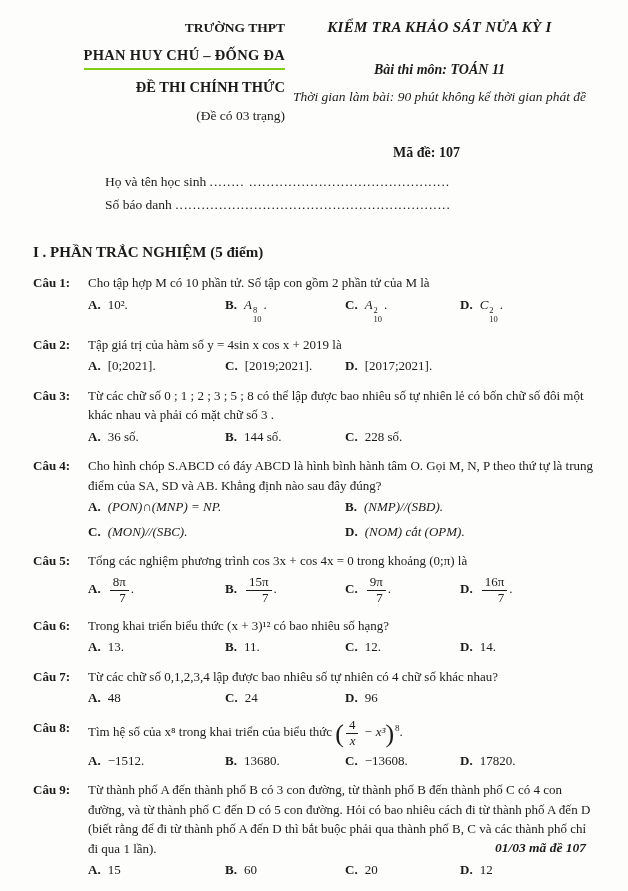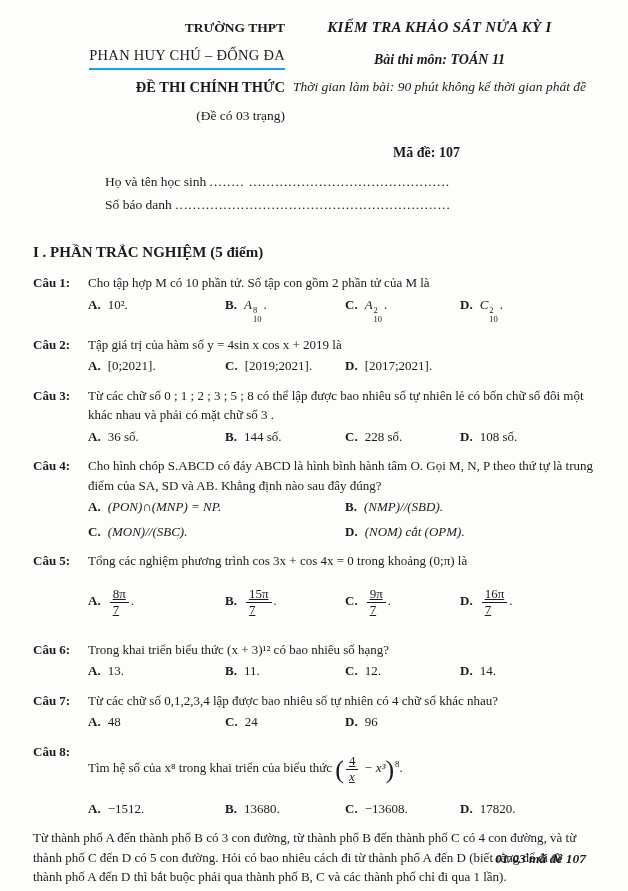--- a/index.html
+++ b/index.html
@@ -13,54 +13,54 @@
     font-size:13px;
     line-height:1.5;
     box-sizing:border-box;
     padding:14px 34px 10px 33px;
     overflow:hidden;
   }
   
   .header{display:flex;}
   .header-left{width:252px;text-align:right;padding-top:4px;}
   .school-line1{font-weight:bold;font-size:13.5px;}
-  .school-name{font-weight:normal;font-size:14.5px;margin-top:7px;display:inline-block;border-bottom:2px solid #0ea5e9;padding-bottom:1px;letter-spacing:.3px;}
+  .school-name{font-weight:bold;font-size:14.5px;margin-top:7px;display:inline-block;border-bottom:2px solid #84cc16;padding-bottom:1px;letter-spacing:.3px;}
   .exam-status{font-weight:bold;font-size:14.5px;margin-top:7px;}
   .pages-note{font-size:13.5px;margin-top:7px;}
   .header-right{flex:1;text-align:center;padding-top:2px;font-style:italic;}
   .exam-title{font-weight:bold;font-size:15px;letter-spacing:.3px;}
-  .subject-line{font-weight:bold;font-size:14px;margin-top:10px;}
+  .subject-line{font-weight:bold;font-size:14px;margin-top:20px;}
   .duration-line{font-size:13.5px;margin-top:7px;}
   .made-row{margin-top:16px;padding-left:360px;font-weight:bold;font-size:14px;}
   
   .student{margin-top:8px;padding-left:72px;line-height:1.7;font-size:13.5px;}
   .dots{letter-spacing:1px;}
   
   .section-title{margin-top:24px;font-weight:bold;font-size:15px;}
   .q{margin-top:10px;}
   .q-row{display:flex;}
   .q-label{flex:0 0 55px;font-weight:bold;}
   .q-stem{flex:1;}
   .opts{margin-left:55px;margin-top:2px;display:grid;grid-template-columns:137px 120px 115px 1fr;}
   .opts-2col{grid-template-columns:257px 1fr;row-gap:5px;}
   .opt{white-space:nowrap;}
   .opt b{font-weight:bold;margin-right:7px;}
   .mi{font-style:italic;}
   
   .scr{display:inline-flex;flex-direction:column;font-size:8.5px;line-height:1.1;vertical-align:-0.5em;margin:0 2px 0 1px;}
   
-  .frac{display:inline-block;text-align:left;vertical-align:middle;line-height:1.15;margin:12px 2px;text-decoration:underline;}
+  .frac{display:inline-block;text-align:right;vertical-align:middle;line-height:1.15;margin:0 2px;}
   .fnum{display:block;padding:0 3px;}
   .fden{display:block;border-top:1px solid #1b1b1b;padding:0 3px;}
   .opt-frac{margin-top:4px;}
   
   .bigp{font-size:26px;font-weight:400;vertical-align:-0.22em;line-height:0;}
   .expsup{font-size:9px;vertical-align:super;margin-left:1px;}
   
-  .footer{position:absolute;right:42px;bottom:22px;font-weight:bold;font-style:italic;font-size:13.5px;}
+  .footer{position:absolute;right:42px;bottom:33px;font-weight:bold;font-style:italic;font-size:13.5px;}
 </style>
 </head>
 <body>
 
 <div class="page">
 
   <div class="header">
     <div class="header-left">
       <div class="school-line1">TRƯỜNG THPT</div>
       <div><span class="school-name">PHAN HUY CHÚ – ĐỐNG ĐA</span></div>
@@ -119,21 +119,20 @@
 
   <div class="q">
     <div class="q-row">
       <b class="q-label">Câu 3:</b>
       <div class="q-stem">Từ các chữ số 0 ; 1 ; 2 ; 3 ; 5 ; 8 có thể lập được bao nhiêu số tự nhiên lẻ có bốn chữ số đôi một khác nhau và phải có mặt chữ số 3 .</div>
     </div>
     <div class="opts">
       <div class="opt"><b>A.</b><span>36 số.</span></div>
       <div class="opt"><b>B.</b><span>144 số.</span></div>
       <div class="opt"><b>C.</b><span>228 số.</span></div>
-      <div class="opt"><b>D.</b><span>108 số.</span></div>
     </div>
   </div>
 
   <div class="q">
     <div class="q-row">
       <b class="q-label">Câu 4:</b>
       <div class="q-stem">Cho hình chóp S.ABCD có đáy ABCD là hình bình hành tâm O. Gọi M, N, P theo thứ tự là trung điểm của SA, SD và AB. Khẳng định nào sau đây đúng?</div>
     </div>
     <div class="opts opts-2col">
       <div class="opt"><b>A.</b><span class="mi">(PON)∩(MNP) = NP.</span></div>
@@ -191,20 +190,21 @@
     <div class="opts">
       <div class="opt"><b>A.</b><span>−1512.</span></div>
       <div class="opt"><b>B.</b><span>13680.</span></div>
       <div class="opt"><b>C.</b><span>−13608.</span></div>
       <div class="opt"><b>D.</b><span>17820.</span></div>
     </div>
   </div>
 
   <div class="q">
     <div class="q-row">
+      <b class="q-label">Câu 9:</b>
       <div class="q-stem">Từ thành phố A đến thành phố B có 3 con đường, từ thành phố B đến thành phố C có 4 con đường, và từ thành phố C đến D có 5 con đường. Hỏi có bao nhiêu cách đi từ thành phố A đến D (biết rằng để đi từ thành phố A đến D thì bắt buộc phải qua thành phố B, C và các thành phố chỉ đi qua 1 lần).</div>
     </div>
     <div class="opts">
       <div class="opt"><b>A.</b><span>15</span></div>
       <div class="opt"><b>B.</b><span>60</span></div>
       <div class="opt"><b>C.</b><span>20</span></div>
       <div class="opt"><b>D.</b><span>12</span></div>
     </div>
   </div>
 

